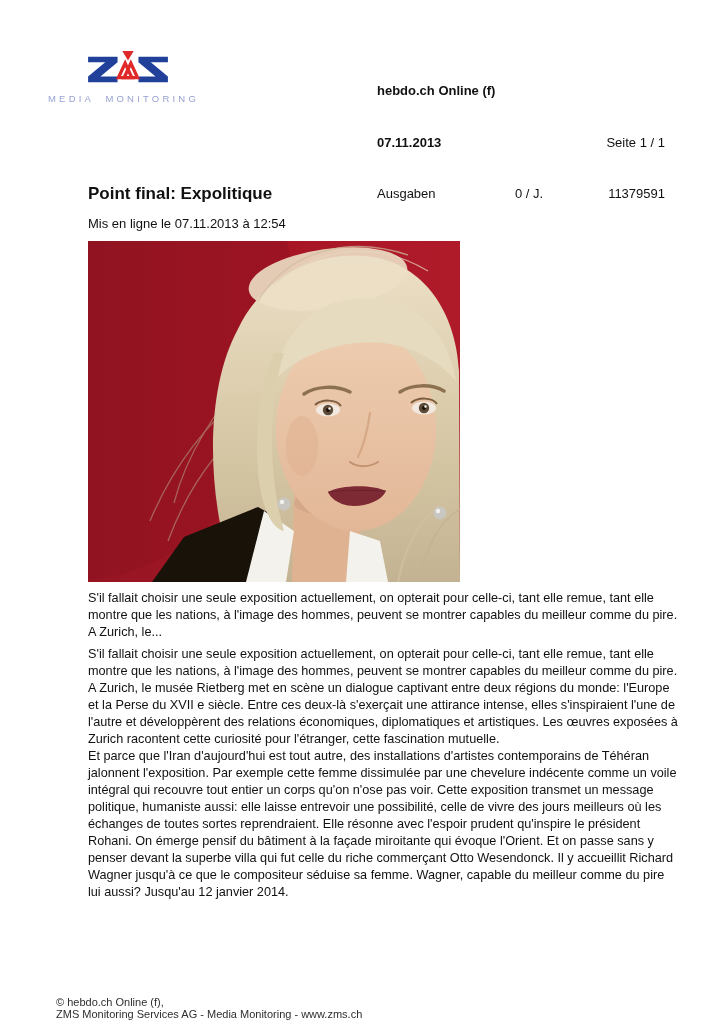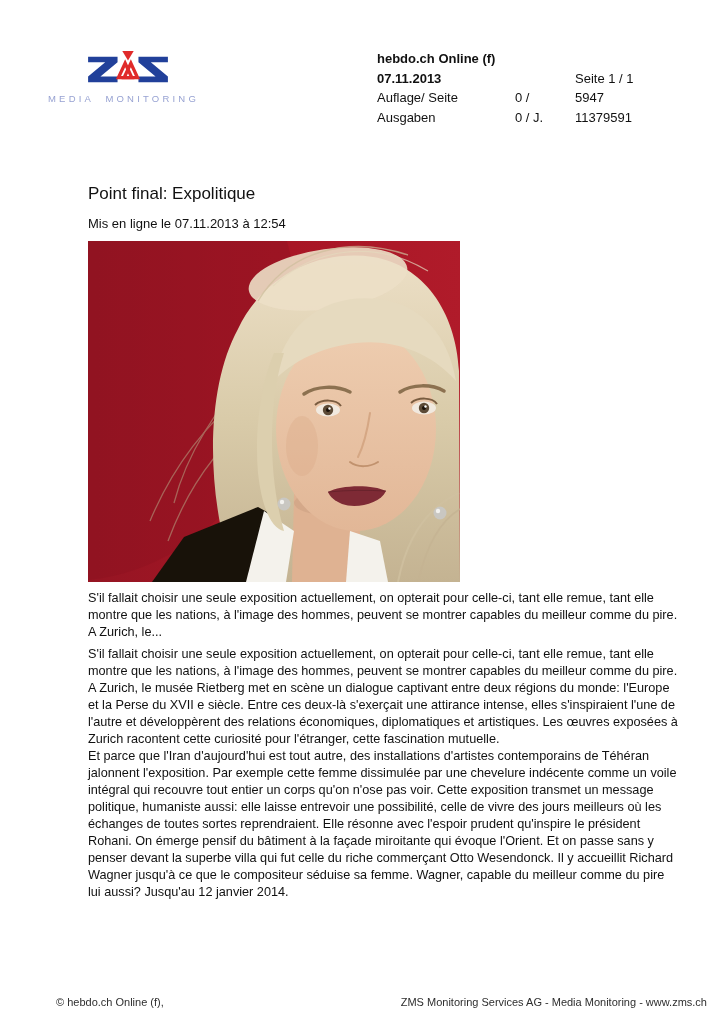--- a/index.html
+++ b/index.html
@@ -6,39 +6,39 @@
   .page{position:relative;width:724px;height:1024px;background:#ffffff;
         font-family:"Liberation Sans","DejaVu Sans",sans-serif;color:#111;overflow:hidden;margin:0 auto;}
 
   
   .logo{position:absolute;left:48px;top:50px;width:160px;}
   .logo-mark{display:block;margin-left:38px;}
   .logo-sub{margin-top:5px;font-size:9.5px;letter-spacing:3.2px;word-spacing:6px;
             color:#97a2d2;white-space:nowrap;}
 
   .meta{position:absolute;left:377px;top:49px;width:288px;font-size:13px;line-height:19.5px;}
-  .meta-row{display:flex;}
+  .meta-row{display:flex;margin-top:32px;}
   .meta-row .lbl{width:138px;}
   .meta-row .mid{width:60px;}
-  .meta-row .val{flex:1;}
+  .meta-row .val{flex:1;text-align:right;}
   .bold{font-weight:bold;}
 
   
   .article{position:absolute;left:88px;top:172px;width:592px;}
   .pub,.section{font-size:13px;line-height:18px;}
-  .title{font-size:17px;font-weight:normal;margin:12px 0 0;line-height:20px;}
+  .title{font-size:17px;font-weight:bold;margin:12px 0 0;line-height:20px;}
   .published{font-size:13px;margin-top:12px;line-height:16px;}
   .photo{margin-top:9px;width:372px;height:341px;display:block;}
   .teaser{font-size:12.7px;line-height:17px;margin:8px 0 0;}
   .bodytext{margin-top:5px;}
   .bodytext p{font-size:12.7px;line-height:17px;margin:0;}
 
   
-  .footer{position:absolute;left:56px;right:17px;top:996px;display:flex;
-          justify-content:space-between;font-size:11px;color:#2e2e2e;}
+  .footer{position:absolute;left:56px;right:1px;top:996px;display:flex;
+          justify-content:space-between;font-size:11px;color:#2e2e2e;flex-direction:column;}
 </style>
 </head>
 <body>
 
 <div class="page">
 
   <div class="logo">
     <svg class="logo-mark" width="84" height="38" viewBox="0 0 88 40" aria-hidden="true">
       <polygon points="2,7 33,7 33,13 15,28 33,28 33,34 2,34 2,28 20,13 2,13" fill="#21409a"></polygon>
       <polygon points="2,7 33,7 33,13 15,28 33,28 33,34 2,34 2,28 20,13 2,13" transform="translate(88,0) scale(-1,1)" fill="#21409a"></polygon>
@@ -50,25 +50,20 @@
   </div>
 
   <div class="meta">
     <div class="meta-row">
       <span class="bold">hebdo.ch Online (f)</span>
     </div>
     <div class="meta-row">
       <span class="lbl bold">07.11.2013</span>
       <span class="mid"></span>
       <span class="val">Seite 1 / 1</span>
-    </div>
-    <div class="meta-row">
-      <span class="lbl">Auflage/ Seite</span>
-      <span class="mid">0 /</span>
-      <span class="val">5947</span>
     </div>
     <div class="meta-row">
       <span class="lbl">Ausgaben</span>
       <span class="mid">0 / J.</span>
       <span class="val">11379591</span>
     </div>
   </div>
 
   <div class="article">
     <h1 class="title">Point final: Expolitique</h1>

